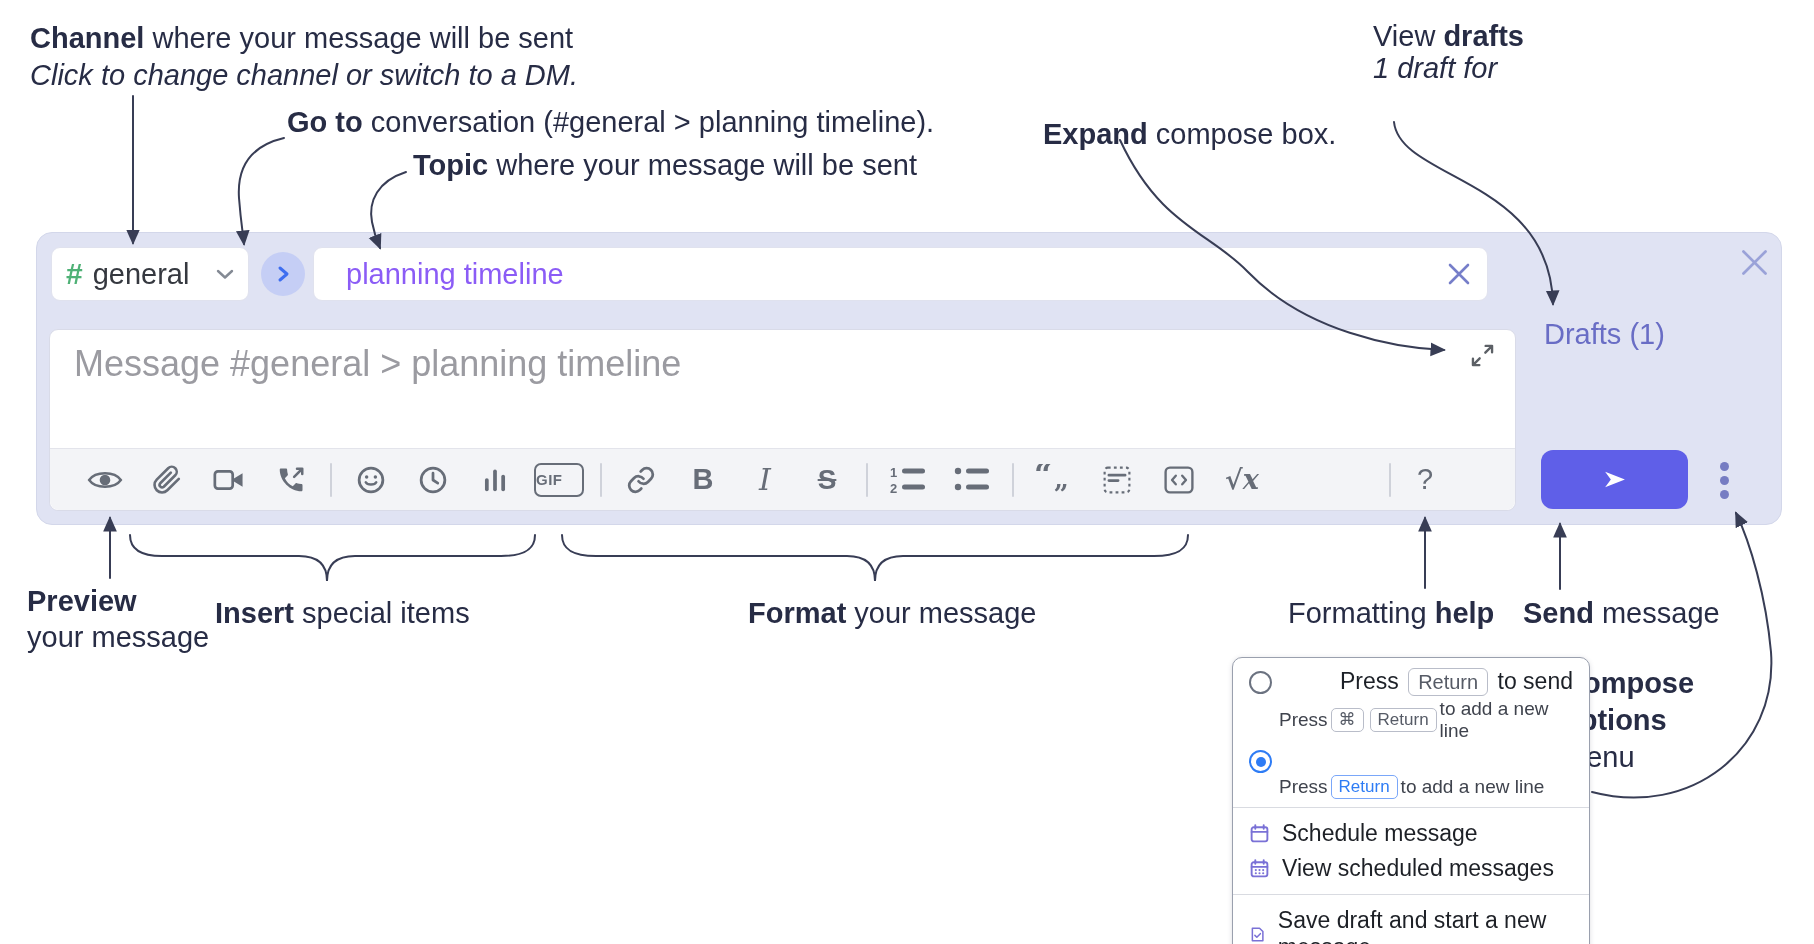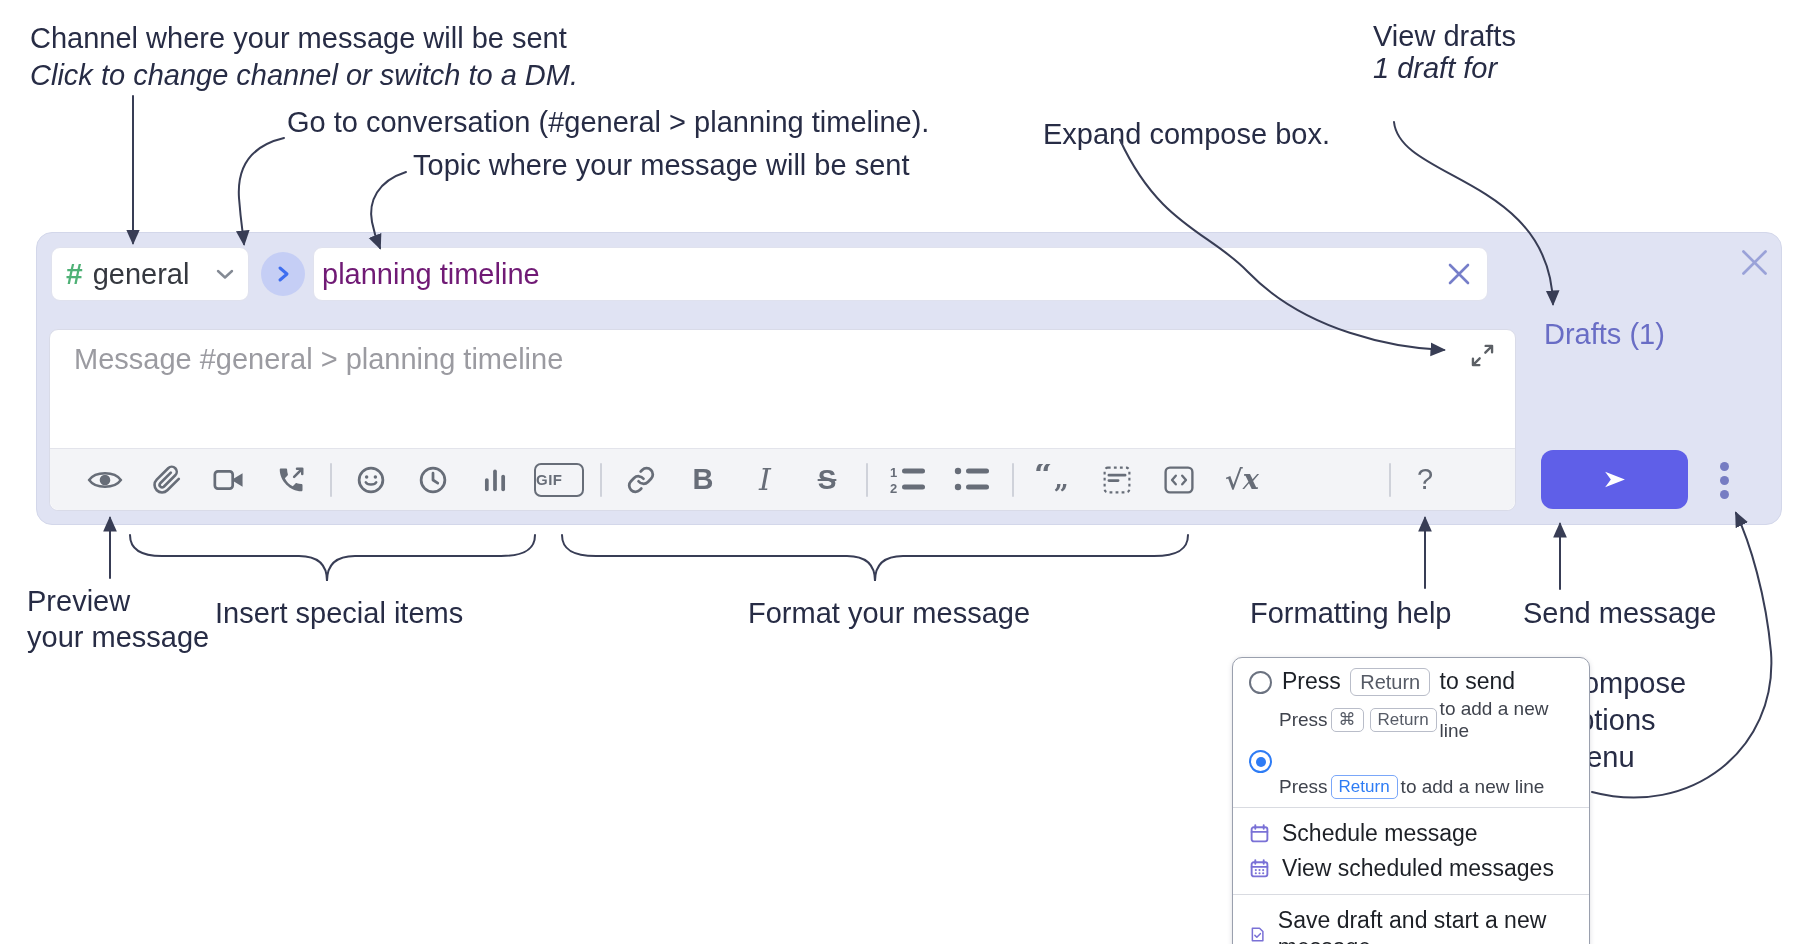--- a/index.html
+++ b/index.html
@@ -1,48 +1,48 @@
 <!DOCTYPE html>
 <html><head>
 <meta charset="utf-8">
 <style>
   html,body{margin:0;padding:0;background:#fff;overflow:hidden;}
   body{width:1814px;height:944px;position:relative;font-family:"Liberation Sans","DejaVu Sans",sans-serif;color:#272c45;}
   .ann{position:absolute;font-size:29px;line-height:37px;color:#272c45;}
-  .b{font-weight:400;}
+  .b{font-weight:700;}
   .i{font-style:italic;}
   #arrow-layer{position:absolute;left:0;top:0;width:1814px;height:944px;pointer-events:none;z-index:6;}
 
   
   #compose{position:absolute;left:36px;top:232px;width:1746px;height:293px;background:#e0e3f3;border:1px solid #d3d7ea;border-radius:16px;box-sizing:border-box;z-index:1;}
   .abs{position:absolute;box-sizing:border-box;}
   #channel-selector{left:14px;top:14px;width:198px;height:54px;background:#fff;border:1px solid #e0e2ee;border-radius:9px;display:flex;align-items:center;padding:0 14px;gap:10px;cursor:pointer;}
   #channel-hash{color:#4fb176;font-size:30px;font-weight:700;}
   #channel-name{font-size:29px;color:#35383f;flex:1;}
   #goto-btn{left:224px;top:19px;width:44px;height:44px;border-radius:50%;background:#c5cef5;display:flex;align-items:center;justify-content:center;cursor:pointer;}
   #topic-box{left:276px;top:14px;width:1175px;height:54px;background:#fff;border:1px solid #e0e2ee;border-radius:9px;display:flex;align-items:center;}
-  #topic-input{flex:1;border:none;outline:none;background:transparent;font-family:"Liberation Sans","DejaVu Sans",sans-serif;font-size:29px;color:#701a75;padding:0 8px;}
+  #topic-input{flex:1;border:none;outline:none;background:transparent;font-family:"Liberation Sans","DejaVu Sans",sans-serif;font-size:29px;color:#8b5cf6;padding:0 32px;}
   #topic-clear{width:40px;height:40px;margin-right:8px;display:flex;align-items:center;justify-content:center;cursor:pointer;}
   #compose-close{left:1700px;top:12px;width:34px;height:34px;display:flex;align-items:center;justify-content:center;cursor:pointer;}
   #drafts-link{left:1507px;top:85px;font-size:29px;color:#696dc5;cursor:pointer;}
   #message-box{left:12px;top:96px;width:1467px;height:182px;background:#fff;border:1px solid #d9dbe8;border-radius:9px;}
-  #message-input{position:absolute;left:0;top:0;width:100%;height:116px;border:none;outline:none;resize:none;background:transparent;font-family:"Liberation Sans","DejaVu Sans",sans-serif;font-size:29px;color:#22252e;padding:13px 24px;box-sizing:border-box;}
+  #message-input{position:absolute;left:0;top:0;width:100%;height:116px;border:none;outline:none;resize:none;background:transparent;font-family:"Liberation Sans","DejaVu Sans",sans-serif;font-size:36px;color:#22252e;padding:13px 24px;box-sizing:border-box;}
   #message-input::placeholder{color:#9b9ba1;}
   #expand-btn{position:absolute;right:16px;top:8px;width:34px;height:34px;display:flex;align-items:center;justify-content:center;cursor:pointer;}
   #toolbar{position:absolute;left:0;bottom:0;width:100%;height:62px;background:#f3f4f7;border-top:1px solid #e3e4eb;border-radius:0 0 9px 9px;display:flex;align-items:center;padding:0 64px 0 24px;box-sizing:border-box;}
   .tb-btn{width:62px;height:62px;display:flex;align-items:center;justify-content:center;color:#676d78;cursor:pointer;flex:none;}
   .tb-div{width:2px;height:34px;background:#cfd2da;border-radius:1px;margin:0 8px;flex:none;}
   .tb-txt{font-size:28px;color:#676d78;}
   #send-btn{left:1504px;top:217px;width:147px;height:59px;background:#5f5fe8;border-radius:12px;display:flex;align-items:center;justify-content:center;cursor:pointer;}
   #options-dots{left:1666px;top:222px;width:42px;height:50px;display:flex;flex-direction:column;align-items:center;justify-content:center;gap:5px;cursor:pointer;}
   .dot{width:9px;height:9px;border-radius:50%;background:#767cc2;}
 
   
   #popup{position:absolute;left:1232px;top:657px;width:358px;background:#fff;border:1.5px solid #9aa0ae;border-radius:10px;box-shadow:0 1px 5px rgba(60,60,90,.18);padding:10px 16px 8px;box-sizing:border-box;z-index:4;}
-  .opt{display:flex;align-items:center;gap:10px;font-size:23px;color:#1c2027;}
+  .opt{display:flex;align-items:center;gap:10px;font-size:23px;color:#1c2027;justify-content:space-between;}
   .opt-sub{font-size:19px;color:#3f434d;margin:2px 0 0 30px;display:flex;align-items:center;}
   .radio-off{width:19px;height:19px;border-radius:50%;border:2px solid #6b7280;background:#fff;flex:none;cursor:pointer;}
   .radio-on{width:19px;height:19px;border-radius:50%;border:2px solid #2e7cf5;background:#fff;flex:none;display:flex;align-items:center;justify-content:center;cursor:pointer;}
   .radio-on .rd{width:10px;height:10px;border-radius:50%;background:#2e7cf5;}
   .key{display:inline-block;border:1.5px solid #b9bdc9;border-radius:6px;padding:0 9px;margin:0 3px;color:#565b66;background:#fff;font-size:20px;line-height:26px;}
   .key.sm{font-size:17px;line-height:22px;padding:0 7px;border-radius:5px;margin:0 3px;}
   .key.acc{border-color:#7aa7f9;color:#2e7cf5;}
   .pm-div{height:1px;background:#d9dbe1;margin:8px -16px;}
   .pm-item{display:flex;align-items:center;gap:12px;font-size:23px;color:#1d2026;padding:4px 0;cursor:pointer;}
   .spacer6{height:8px;}
@@ -78,21 +78,21 @@
 </div>
 
 <div class="ann" style="left:215px;top:595px">
   <span class="b">Insert</span><span> special items</span>
 </div>
 
 <div class="ann" style="left:748px;top:595px">
   <span class="b">Format</span><span> your message</span>
 </div>
 
-<div class="ann" style="left:1250px;top:595px">
+<div class="ann" style="left:1288px;top:595px">
   <span>Formatting </span><span class="b">help</span>
 </div>
 
 <div class="ann" style="left:1523px;top:595px">
   <span class="b">Send</span><span> message</span>
 </div>
 
 <div class="ann" style="left:1562px;top:665px">
   <div class="b">Compose</div>
   <div class="b">options</div>

